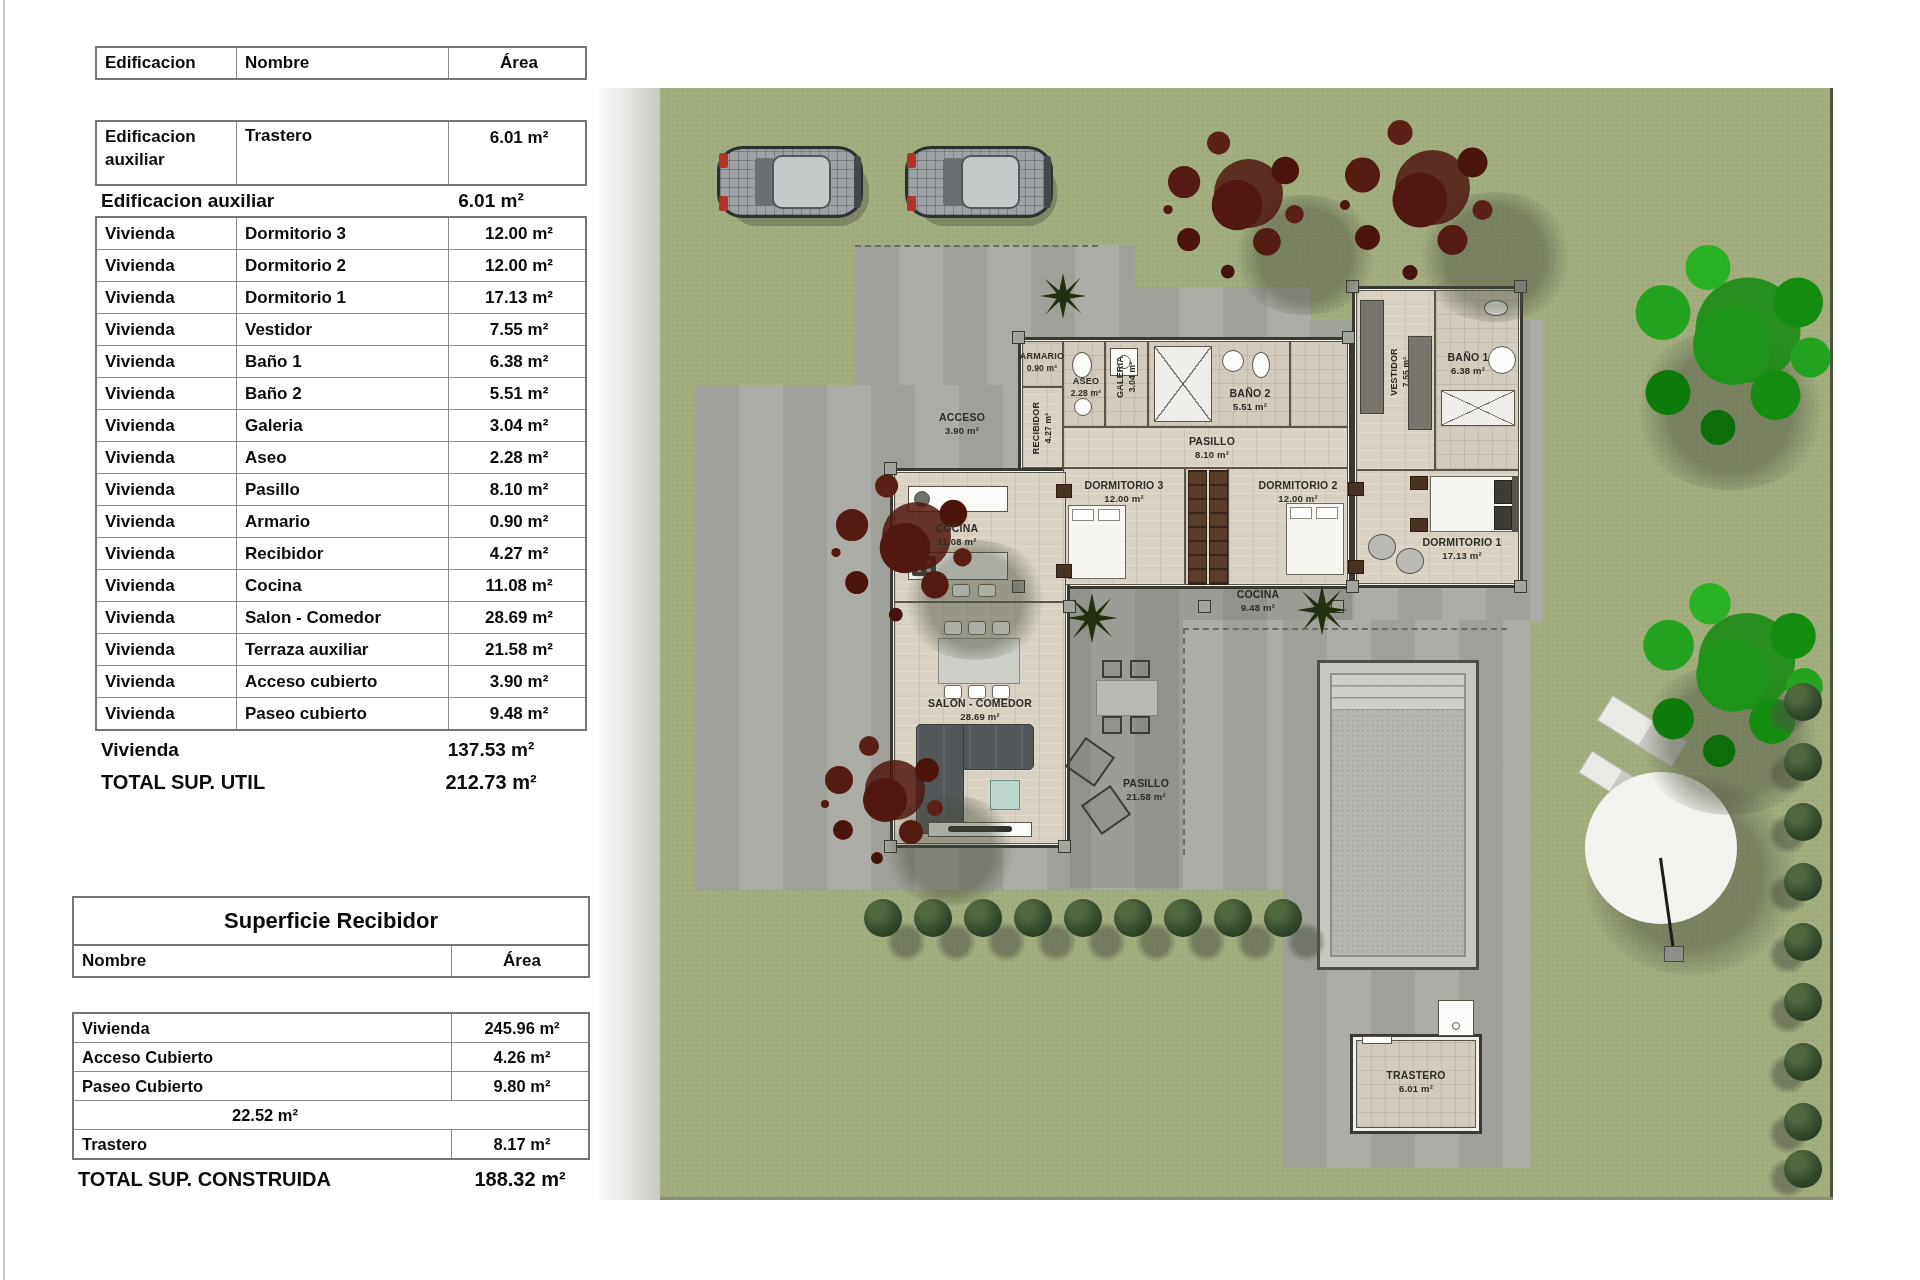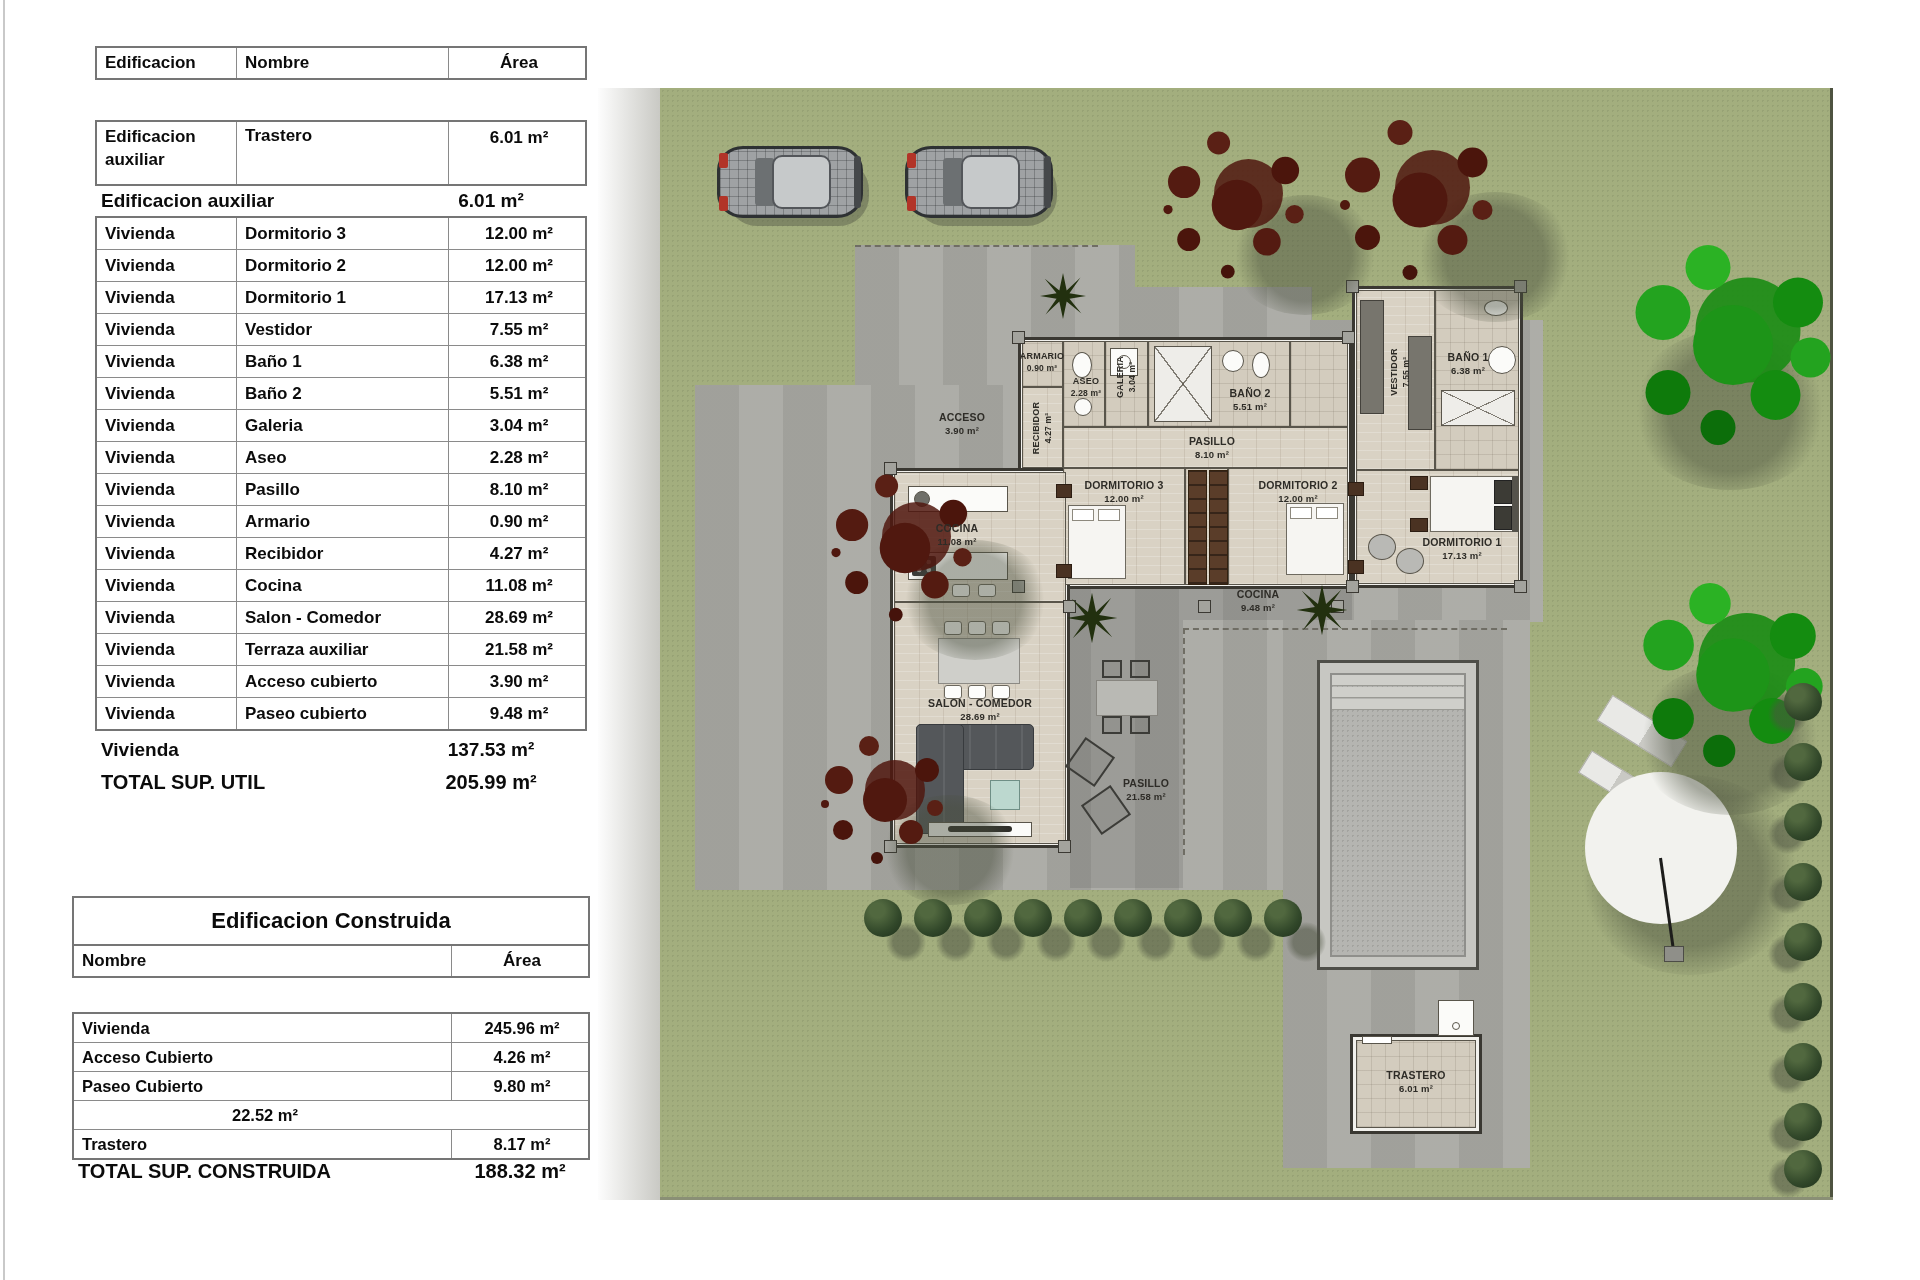--- a/index.html
+++ b/index.html
@@ -208,27 +208,27 @@
           <div class="cell">9.48 m²</div>
         </div>
       </div>
 
     <div class="sub" style="padding-top:8px">
       <div>Vivienda</div>
       <div class="v">137.53 m²</div>
     </div>
     <div class="tot">
       <div>TOTAL SUP. UTIL</div>
-      <div class="v">205.99 m²</div>
+      <div class="v">212.73 m²</div>
     </div>
   </div>
 
   <div class="tbl" style="left:72px;top:896px;width:518px">
     <div class="tbox">
-      <div class="ttl" style="height:46px">Edificacion Construida</div>
+      <div class="ttl" style="height:46px">Superficie Recibidor</div>
       <div class="hdr t2cols" style="height:30px">
         <div class="cell">Nombre</div>
         <div class="cell">Área</div>
       </div>
     </div>
 
     <div style="height:34px"></div>
 
     <div class="tbox">
 
@@ -250,21 +250,21 @@
         <div class="trow t2cols" style="min-height:28px">
           <div class="cell" style="font-size:16.5px">22.52 m²</div>
         </div>
 
         <div class="trow t2cols" style="min-height:28px">
           <div class="cell" style="font-size:16.5px">Trastero</div>
           <div class="cell" style="font-size:16.5px">8.17 m²</div>
         </div>
       </div>
 
-    <div class="tot" style="grid-template-columns:378px 1fr;padding-top:0">
+    <div class="tot" style="grid-template-columns:378px 1fr;padding-top:8px">
       <div>TOTAL SUP. CONSTRUIDA</div>
       <div class="v">188.32 m²</div>
     </div>
   </div>
 
   <div class="a" style="left:598px;top:88px;width:62px;height:1112px;background:linear-gradient(to right,#fdfdfd,#c9c9c4)"></div>
   <div class="a grass" style="left:660px;top:88px;width:1172px;height:1112px"></div>
   <div class="a" style="left:1830px;top:88px;width:3px;height:1112px;background:#4e5340"></div>
   <div class="a" style="left:660px;top:1197px;width:1173px;height:3px;background:#8a8f76"></div>
 

